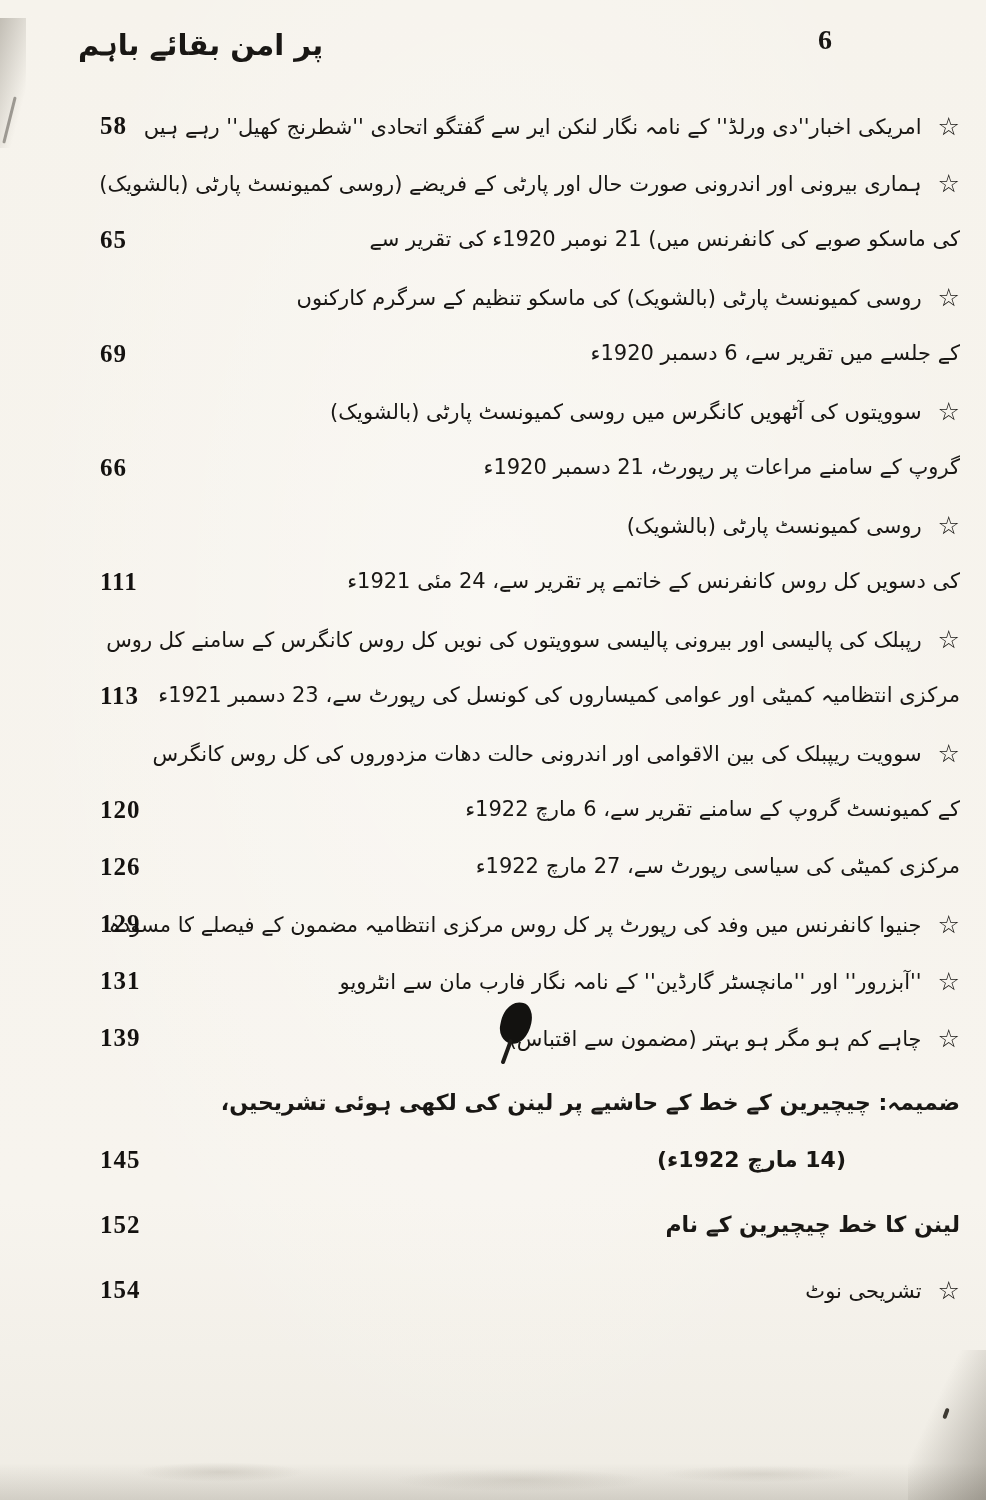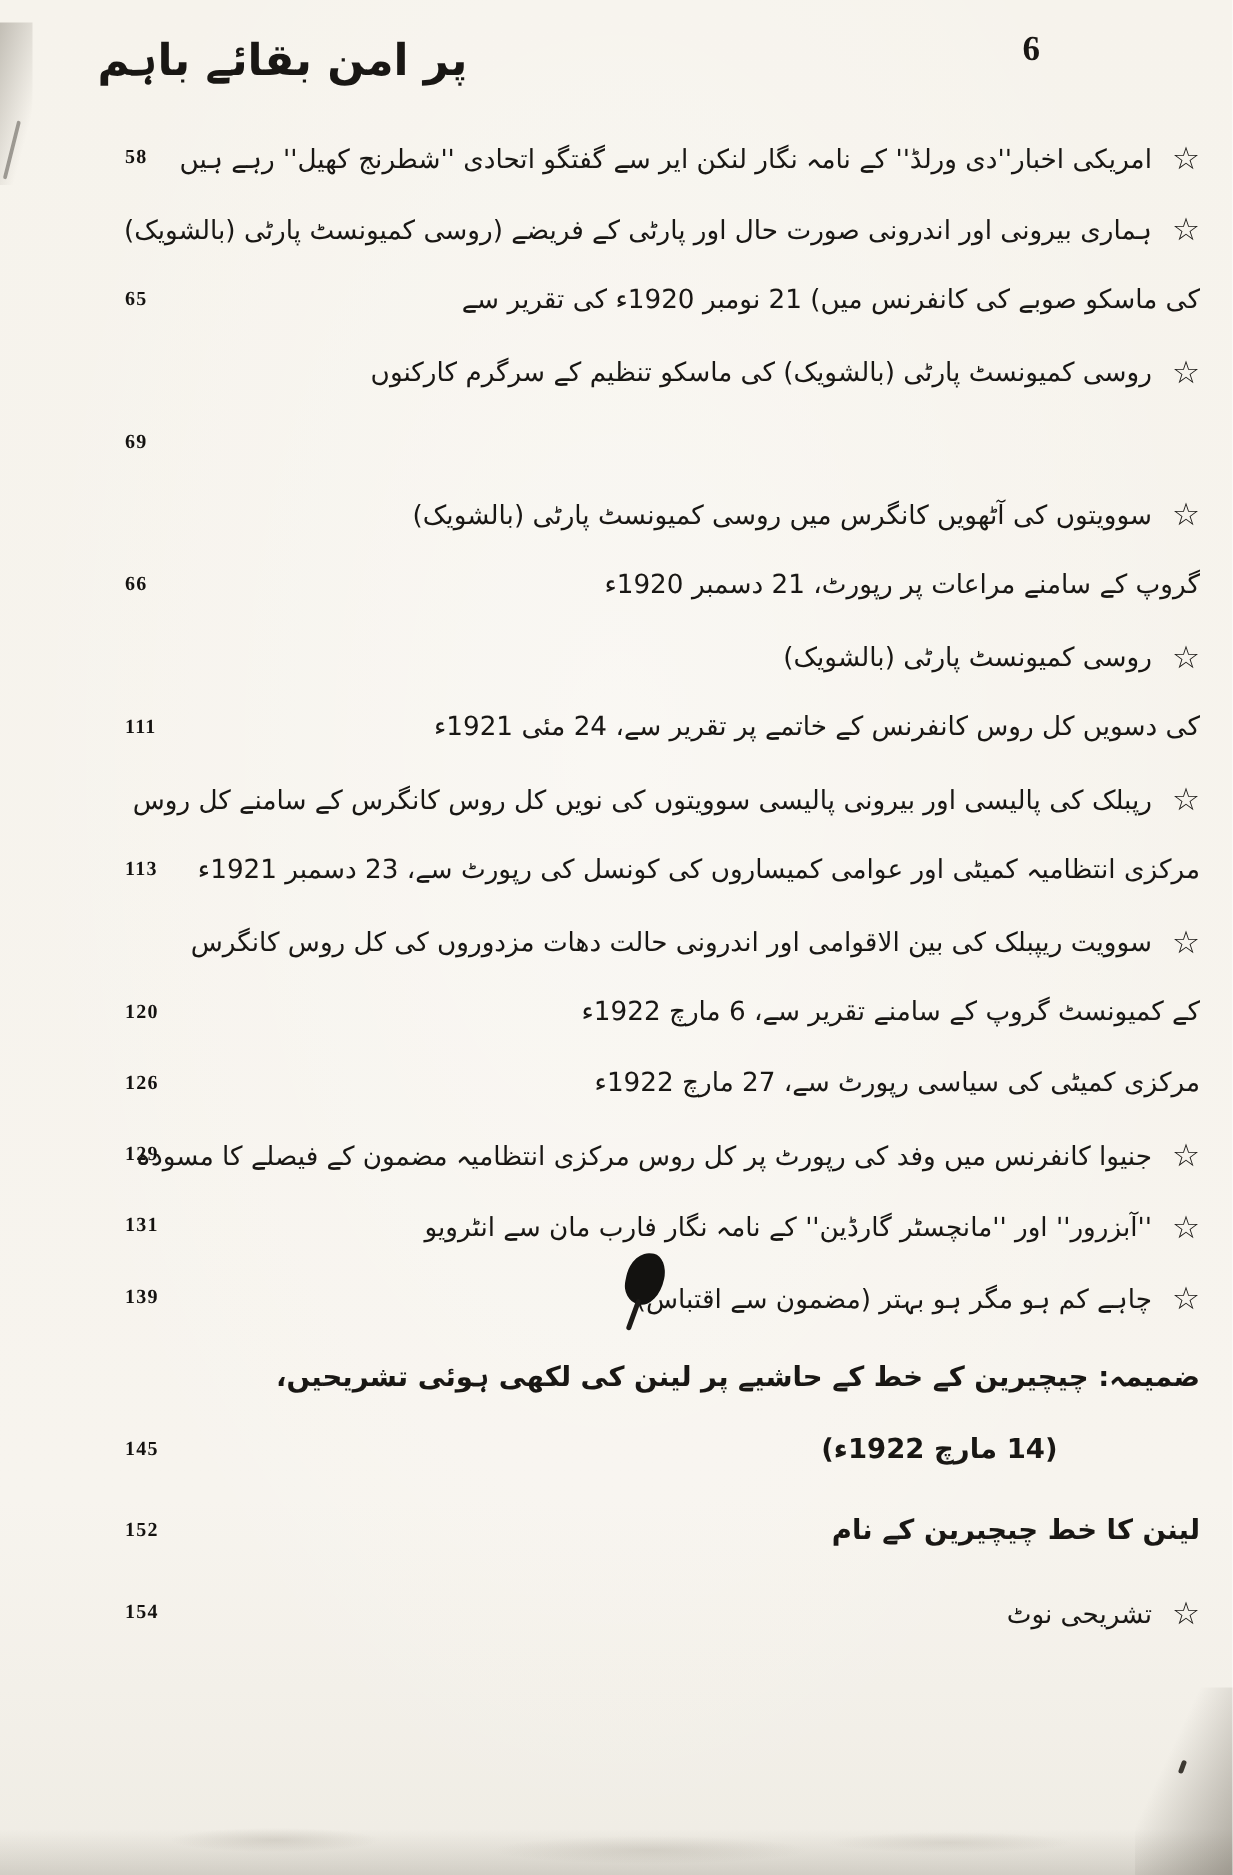--- a/index.html
+++ b/index.html
@@ -7,42 +7,42 @@
     width:986px;height:1500px;position:relative;overflow:hidden;
     background:
       radial-gradient(ellipse at 50% 40%, rgba(255,255,255,.35), rgba(0,0,0,0) 70%),
       linear-gradient(180deg, #f6f3ec 0%, #f7f4ee 80%, #efece4 100%);
     font-family:"DejaVu Sans", sans-serif;
     color:#191714;
   }
   
   .header-title{
     position:absolute;left:78px;top:28px;
-    font-size:35px;font-weight:bold;direction:rtl;white-space:nowrap;
+    font-size:29px;font-weight:bold;direction:rtl;white-space:nowrap;
   }
   .folio{
     position:absolute;left:818px;top:24px;
     font-family:"Liberation Serif", serif;font-weight:bold;font-size:28px;
   }
   
   .toc{position:absolute;top:97px;left:0;right:0;direction:rtl;}
   .entry{position:relative;}
   .line{
     position:relative;height:57px;line-height:57px;
     direction:rtl;text-align:right;white-space:nowrap;
     padding-right:26px;padding-left:160px;
     font-size:21px;
   }
   .star{
     display:inline-block;margin-inline-end:16px;
     font-size:25px;color:#14120f;transform:translateY(1px);
   }
   .num{
     position:absolute;left:100px;bottom:0;direction:ltr;
-    font-family:"Liberation Serif", serif;font-weight:bold;font-size:16px;
+    font-family:"Liberation Serif", serif;font-weight:bold;font-size:25px;
     line-height:57px;letter-spacing:1px;color:#141210;
   }
   .bold-entry .line{font-weight:bold;font-size:22px;}
   .indent2{padding-right:140px;}
   .gap{margin-top:8px;}
   
   .shadow-top-left{
     position:absolute;left:0;top:18px;width:26px;height:130px;
     background:linear-gradient(105deg, rgba(110,104,92,.38), rgba(110,104,92,0) 75%);
     border-radius:0 0 60% 0;pointer-events:none;
@@ -107,20 +107,21 @@
       <span>کی ماسکو صوبے کی کانفرنس میں) 21 نومبر 1920ء کی تقریر سے</span>
       <span class="num">65</span>
     </div>
   </div>
 
   <div class="entry">
     <div class="line">
       <span class="star">☆</span><span>روسی کمیونسٹ پارٹی (بالشویک) کی ماسکو تنظیم کے سرگرم کارکنوں</span>
     </div>
     <div class="line">
+      <span>کے جلسے میں تقریر سے، 6 دسمبر 1920ء</span>
       <span class="num">69</span>
     </div>
   </div>
 
   <div class="entry">
     <div class="line">
       <span class="star">☆</span><span>سوویتوں کی آٹھویں کانگرس میں روسی کمیونسٹ پارٹی (بالشویک)</span>
     </div>
     <div class="line">
       <span>گروپ کے سامنے مراعات پر رپورٹ، 21 دسمبر 1920ء</span>

